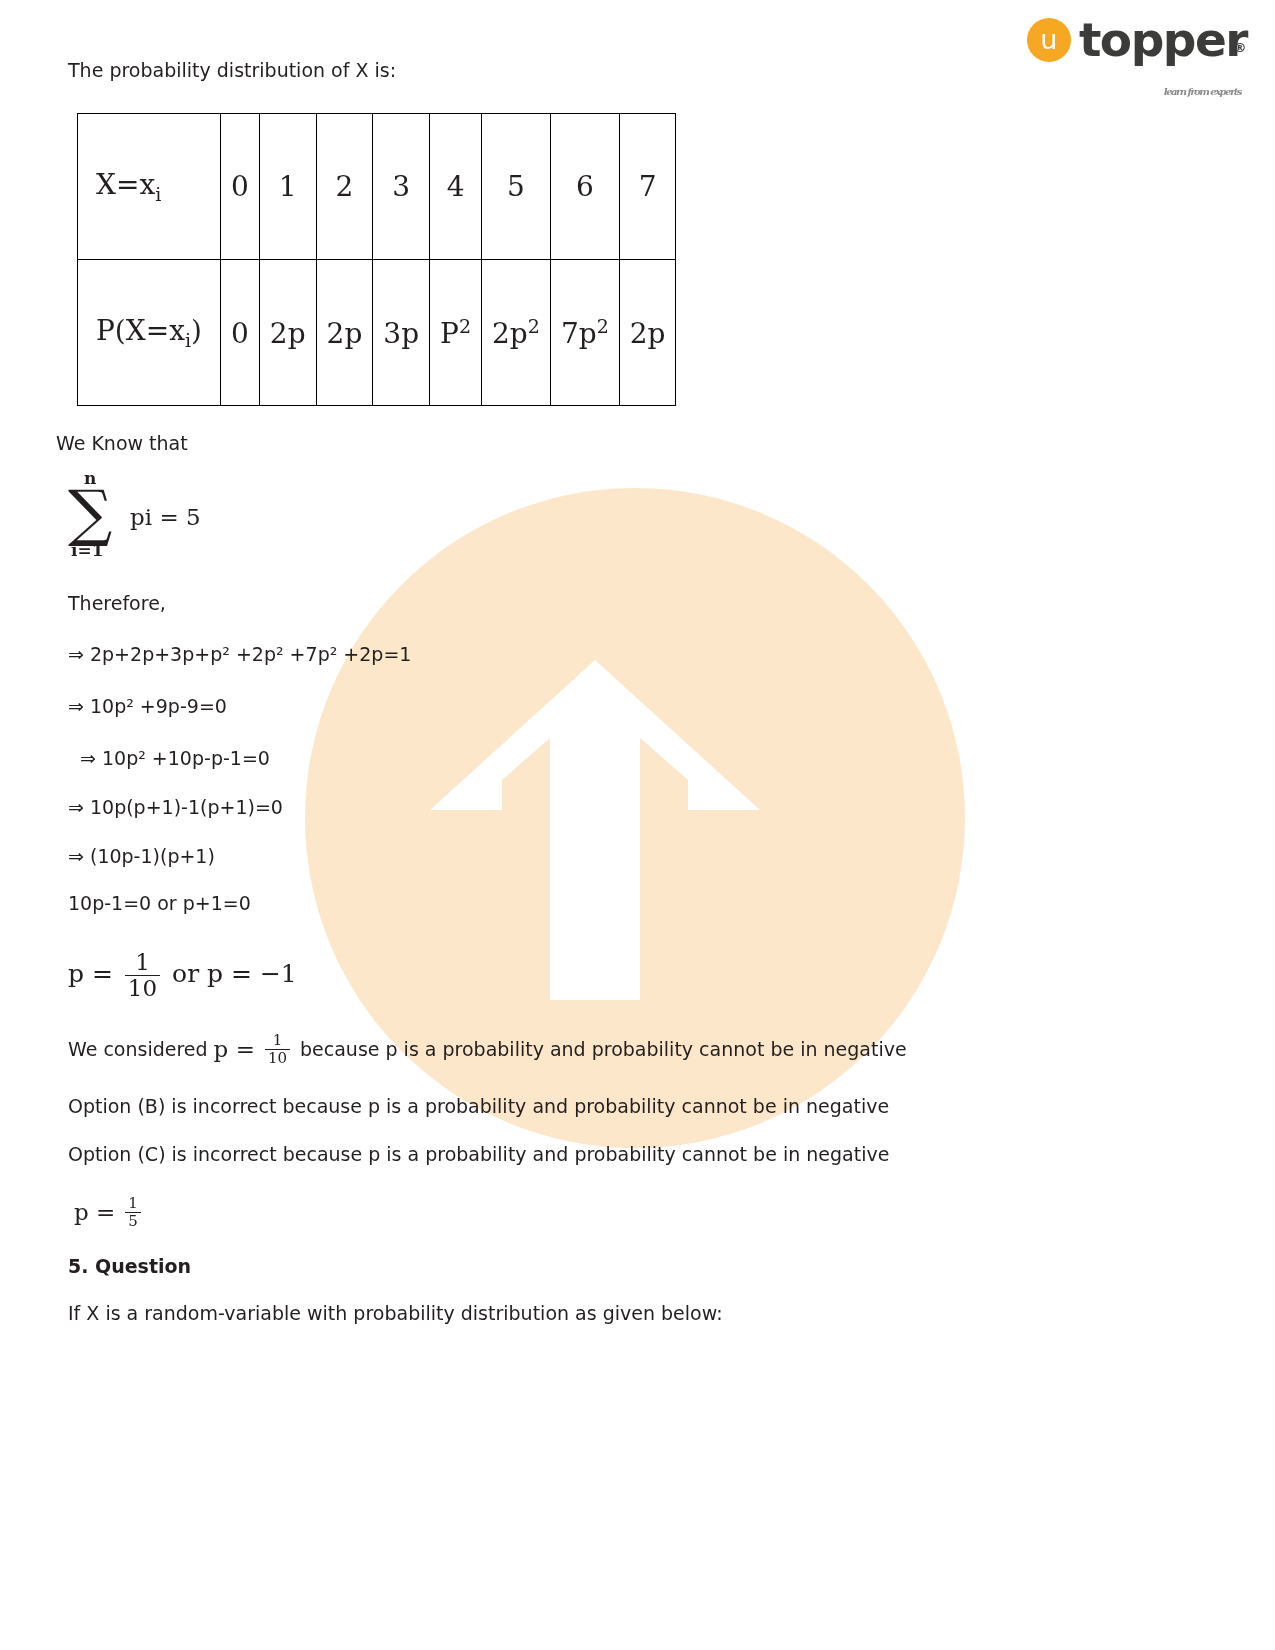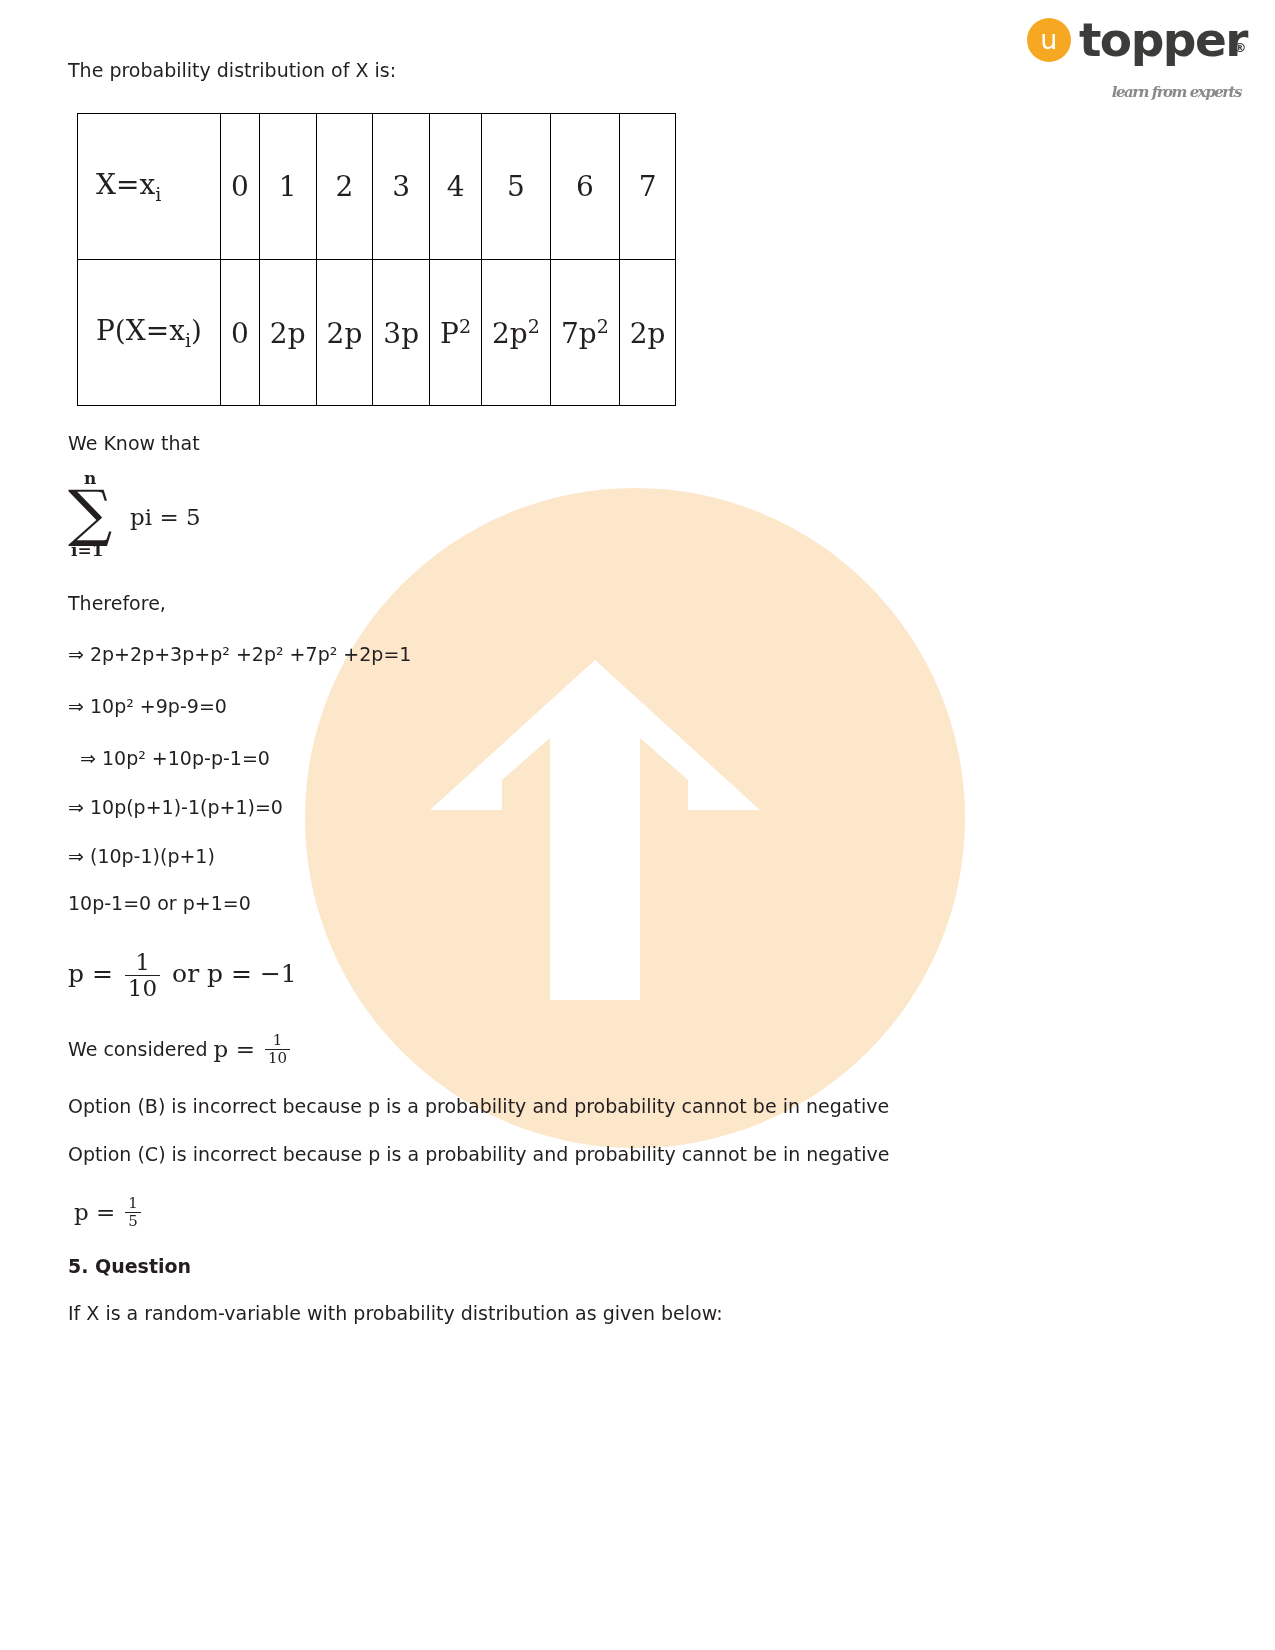--- a/index.html
+++ b/index.html
@@ -73,21 +73,21 @@
     position: absolute;
     right: 2px;
     top: 8px;
     font-size: 13px;
     color: #3c3c3b;
   }
   .logo-tag {
     position: absolute;
     right: 6px;
     top: 52px;
-    font-size: 15px;
+    font-size: 10px;
     font-style: italic;
     color: #8a8a8a;
     font-family: "DejaVu Serif", serif;
   }
 
   
   .line {
     position: absolute;
     font-size: 19px;
     line-height: 26px;
@@ -228,21 +228,21 @@
         <td><span>2p</span><sup></sup></td>
         <td><span>3p</span><sup></sup></td>
         <td><span>P</span><sup>2</sup></td>
         <td><span>2p</span><sup>2</sup></td>
         <td><span>7p</span><sup>2</sup></td>
         <td><span>2p</span><sup></sup></td>
       </tr>
     </tbody>
       </table>
 
-    <div class="line" style="left:68px; top:430px;">We Know that</div>
+    <div class="line" style="left:56px; top:430px;">We Know that</div>
 
     <div class="sigma-block">
       <span class="sigma-n">n</span>
       <span class="sigma-sym">∑</span>
       <span class="sigma-i">i=1</span>
       <span class="sigma-rhs">pi = 5</span>
     </div>
 
     <div class="line" style="left:68px; top:590px;">Therefore,</div>
 
@@ -262,20 +262,21 @@
       <span>or p = −1</span>
     </div>
 
     <div class="line" style="left:68px; top:1032px; display:flex; align-items:center;">
       <span>We considered</span>
       <span class="inlinemath" style="margin:0 6px;">p =</span>
       <span class="frac" style="font-size:15px;">
         <span class="num">1</span>
         <span class="den">10</span>
       </span>
+      <span style="margin-left:6px;">because p is a probability and probability cannot be in negative</span>
     </div>
 
     <div class="line" style="left:68px; top:1093px;">Option (B) is incorrect because p is a probability and probability cannot be in negative</div>
     <div class="line" style="left:68px; top:1141px;">Option (C) is incorrect because p is a probability and probability cannot be in negative</div>
 
     <div class="line" style="left:68px; top:1195px; display:flex; align-items:center;">
       <span class="inlinemath" style="margin:0 6px;">p =</span>
       <span class="frac" style="font-size:15px;">
         <span class="num">1</span>
         <span class="den">5</span>

